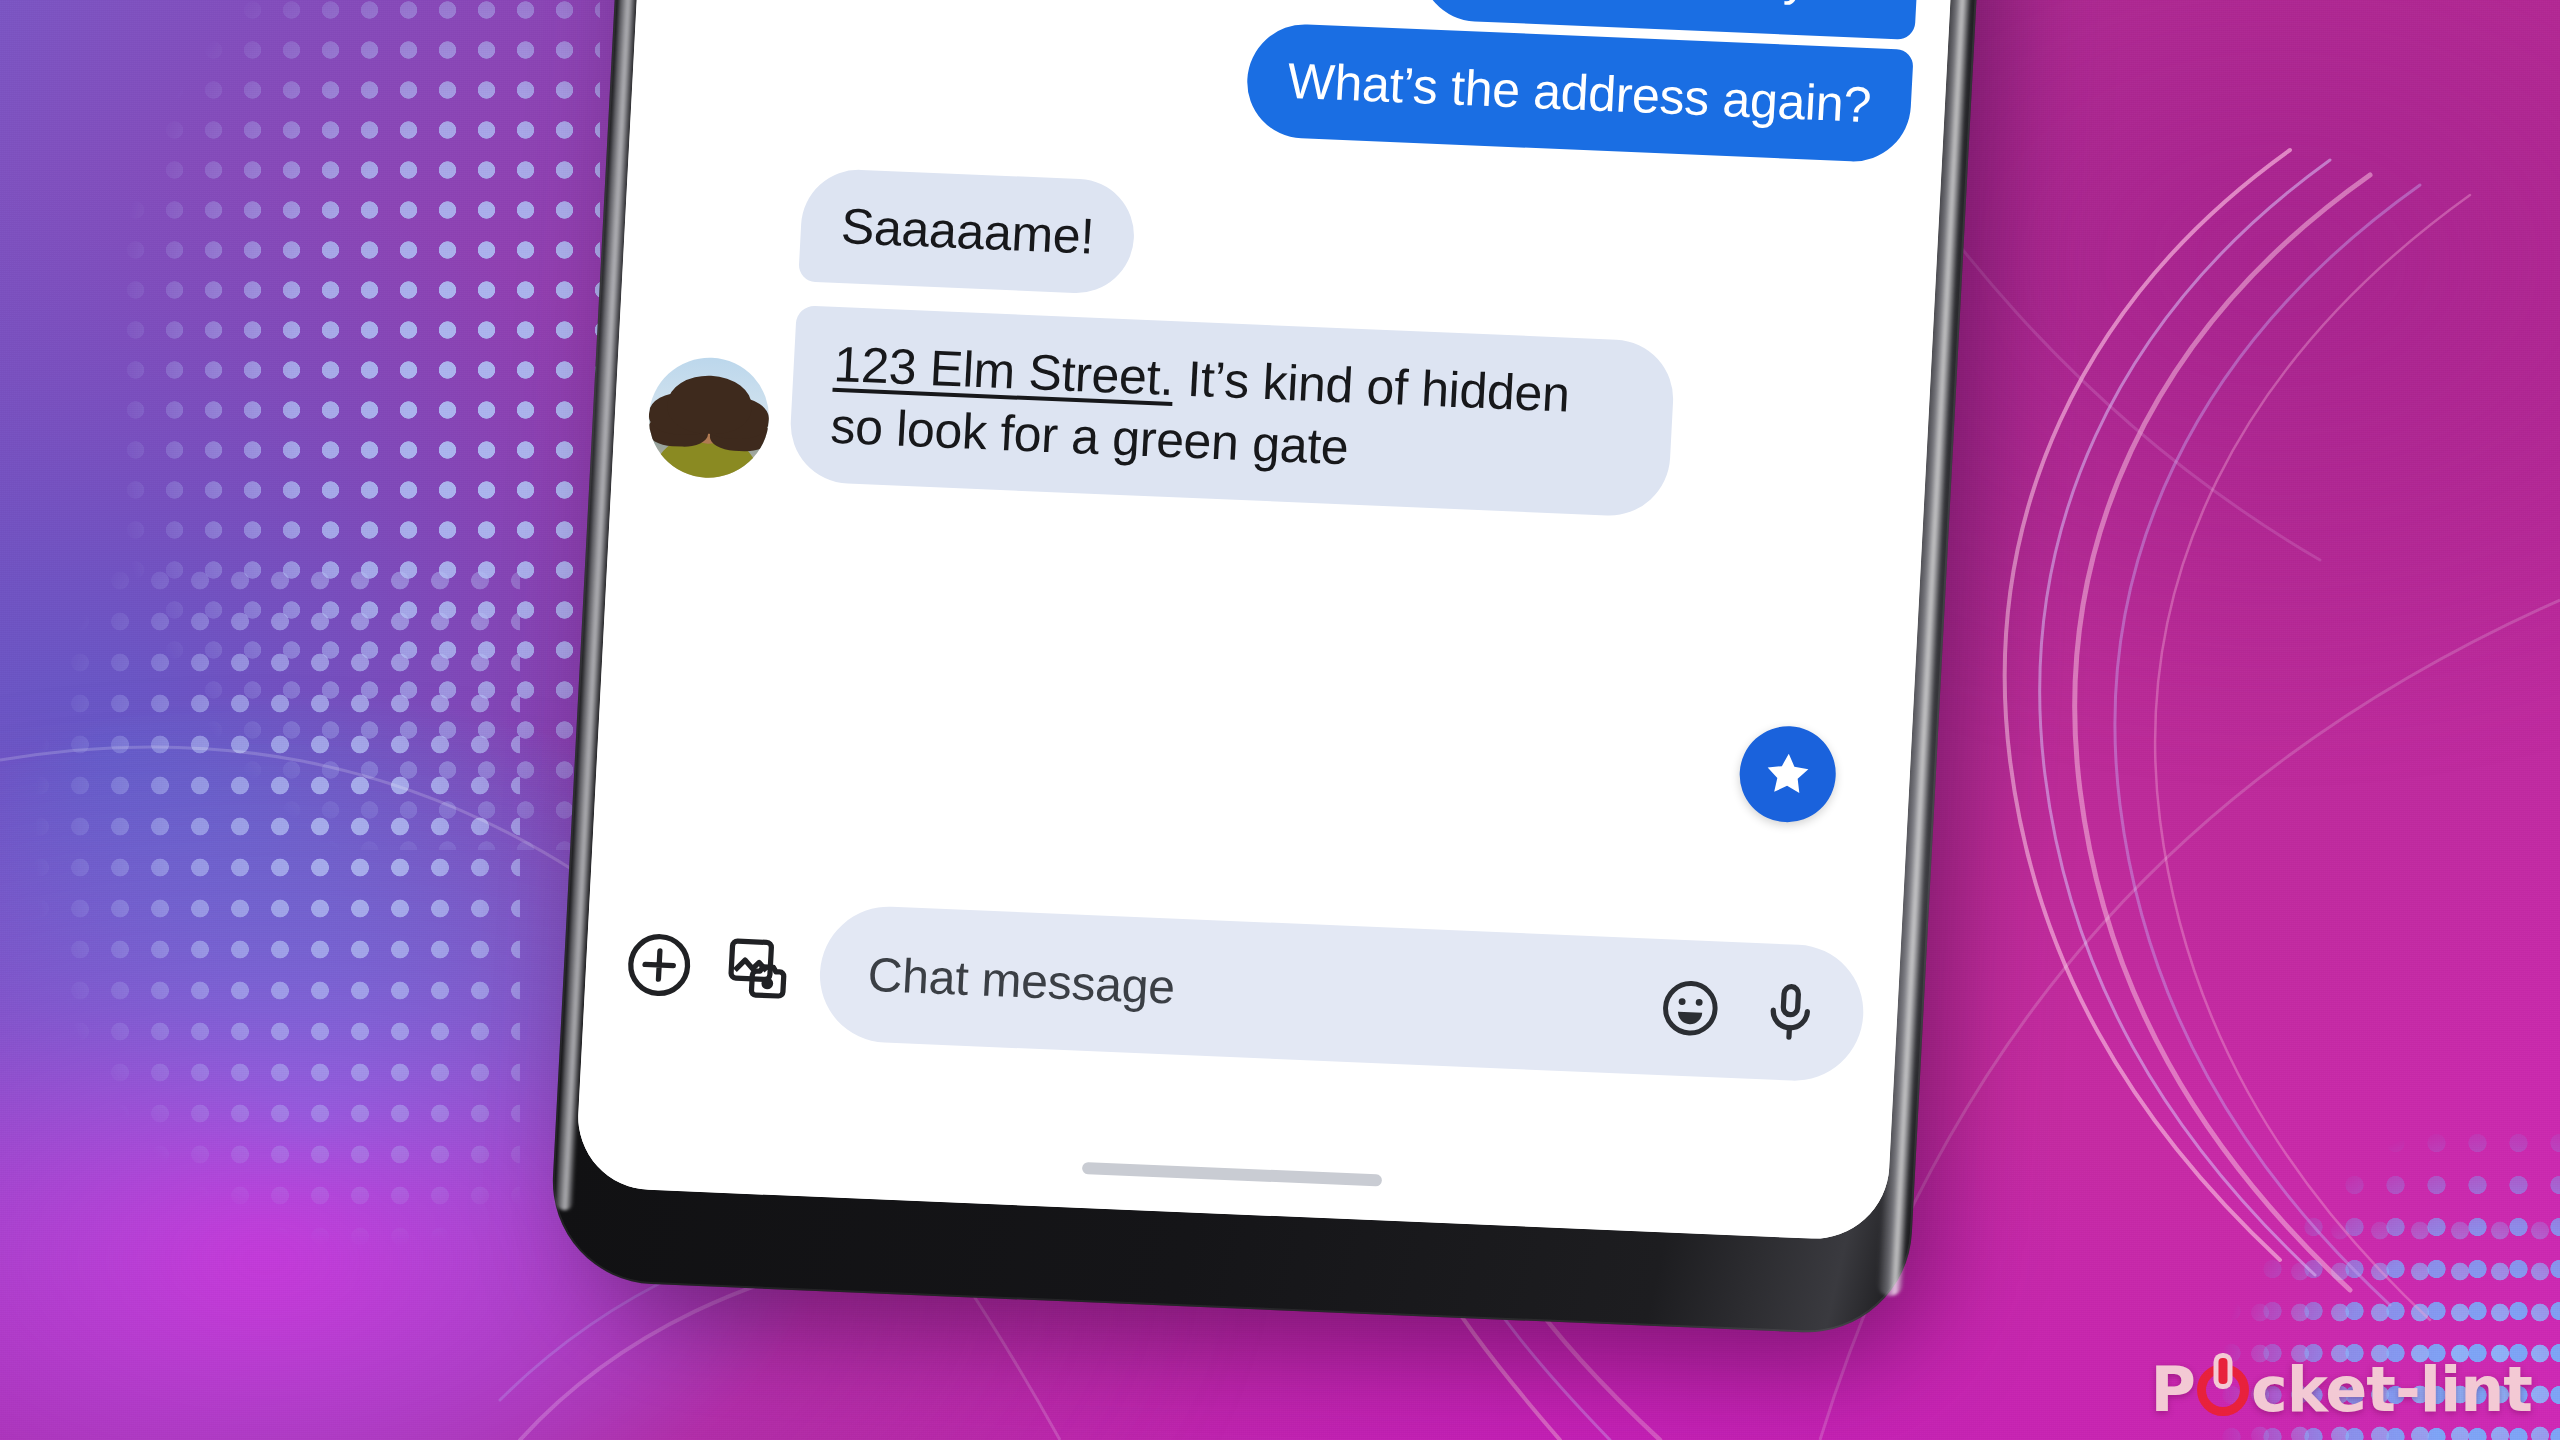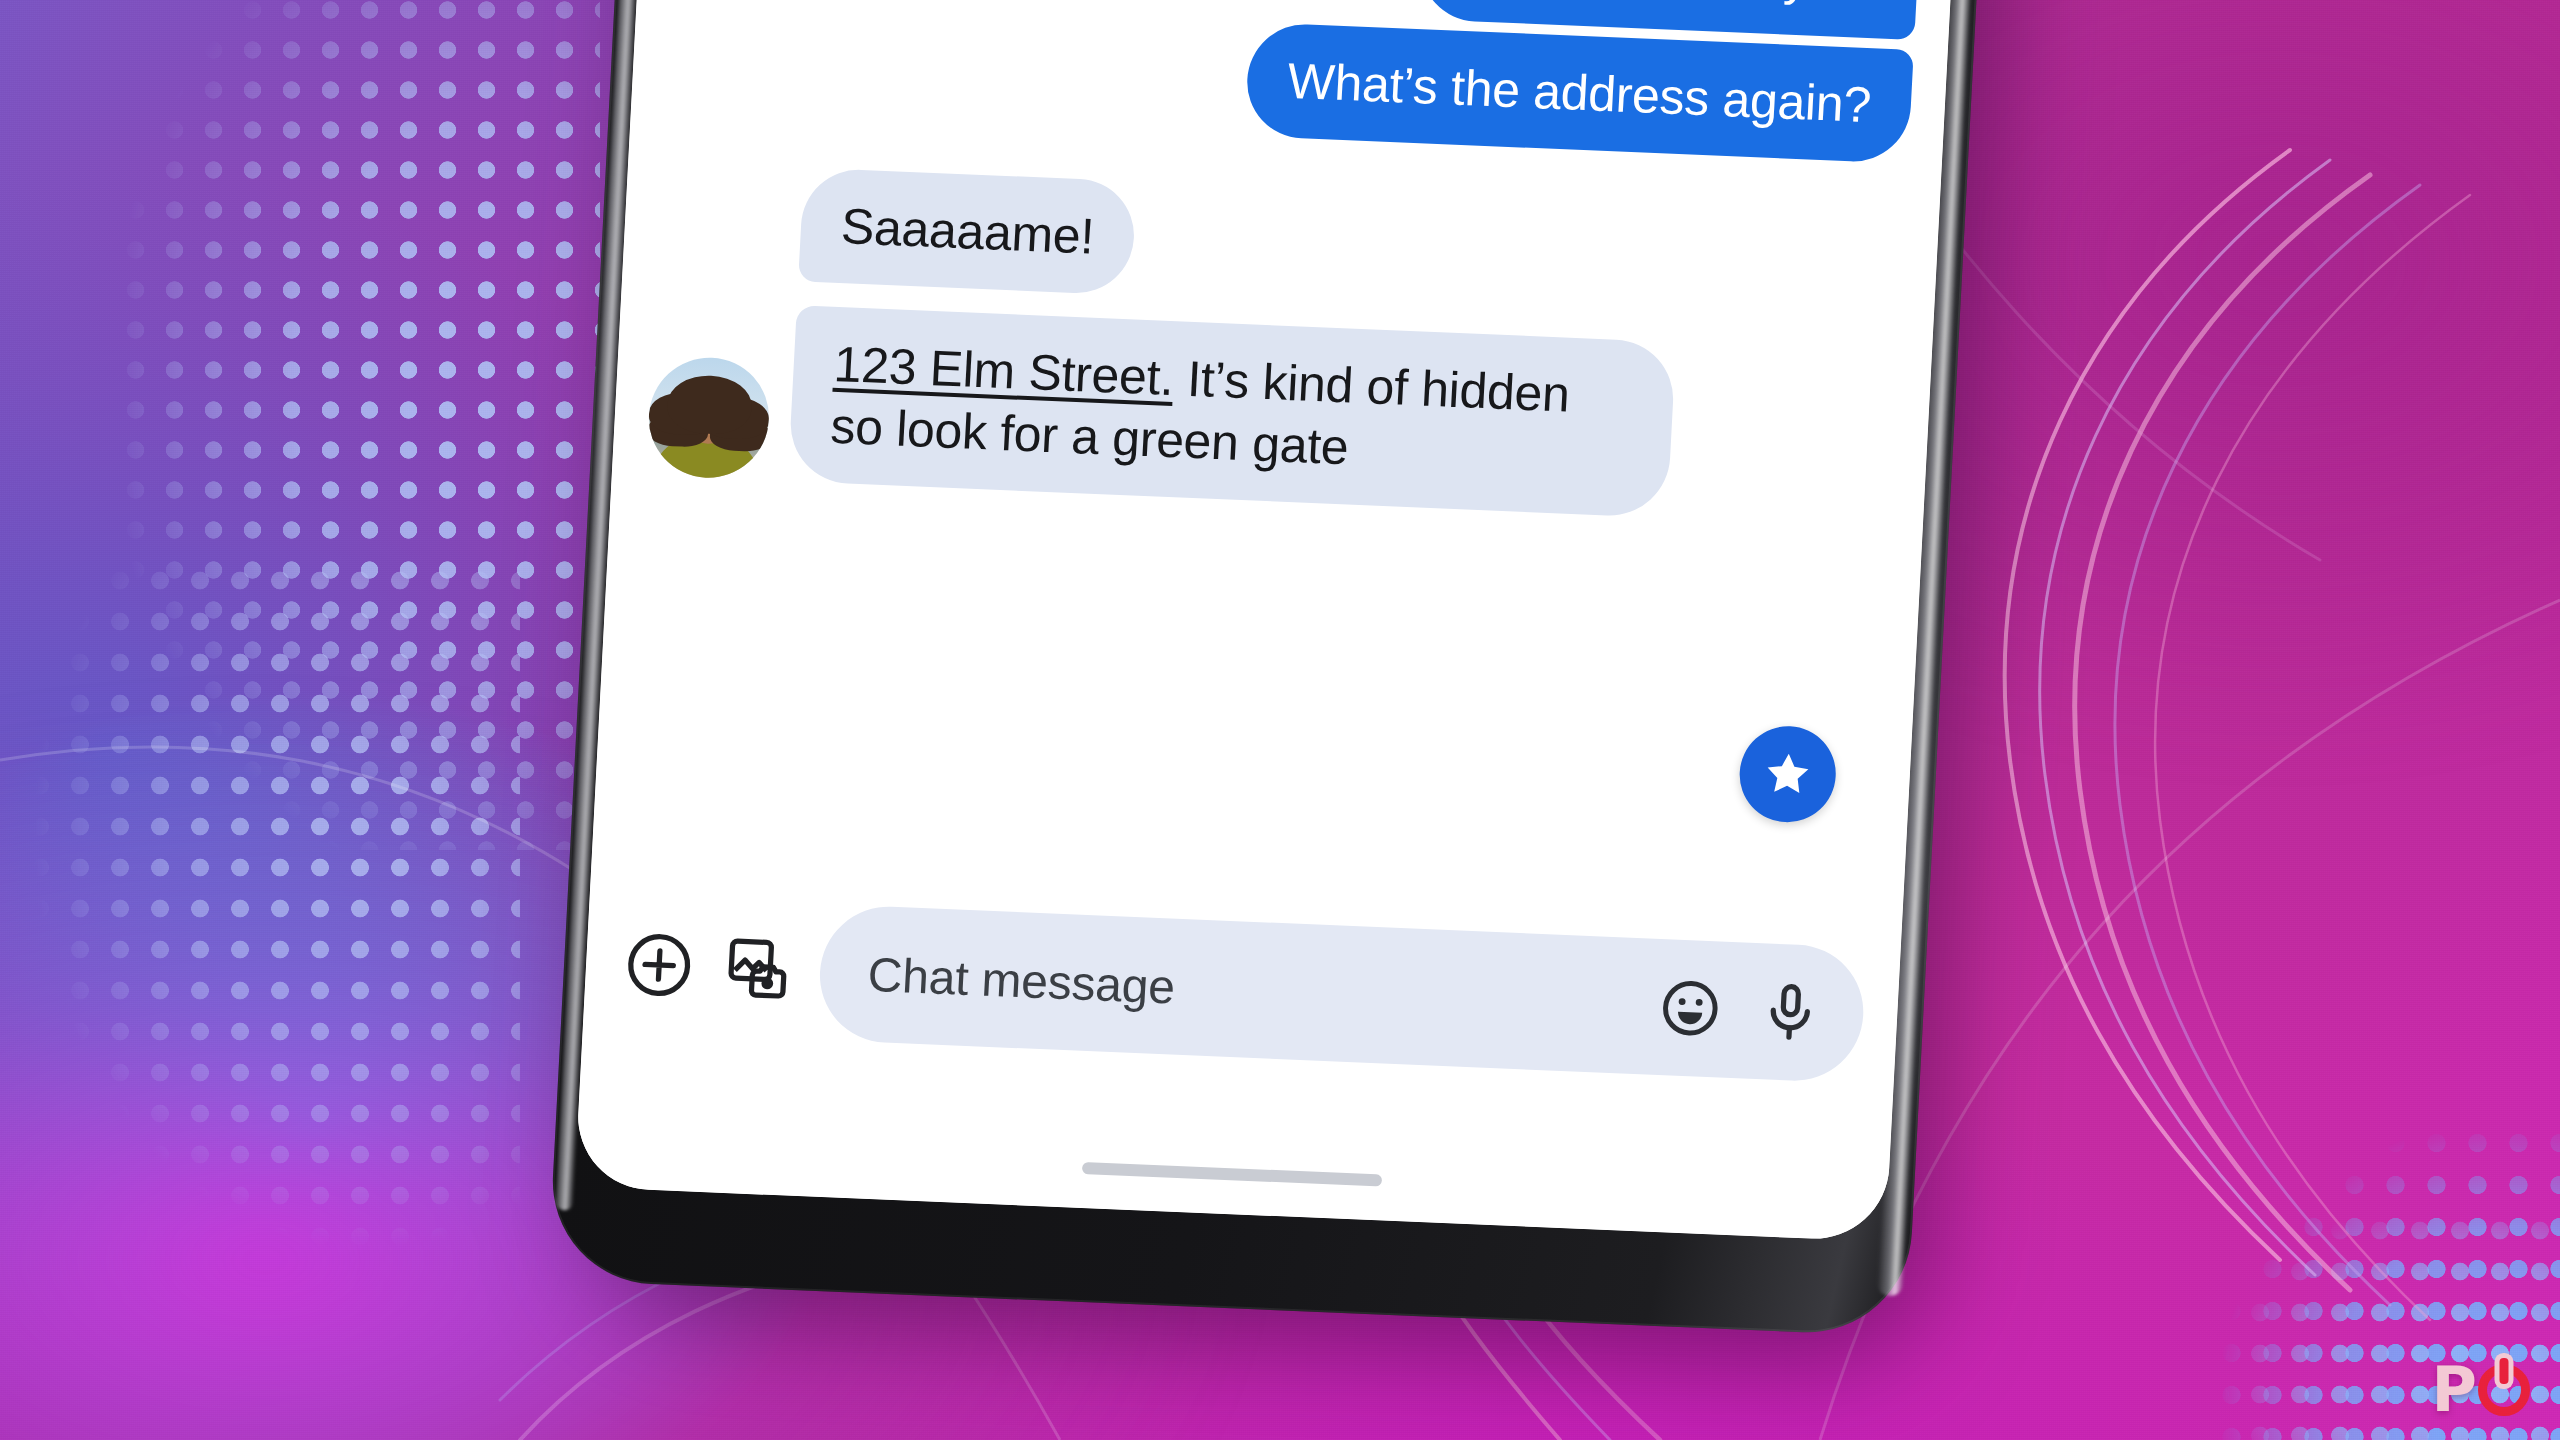--- a/index.html
+++ b/index.html
@@ -469,15 +469,16 @@
       </div>
     </div>
   </div>
 
   <div id="watermark">
     <span>P</span>
     <span class="wm-o">
       <span class="ring"></span>
       <span class="stem"></span>
     </span>
+    <span>cket-lint</span>
   </div>
 
 </div>
 
 </body></html>

